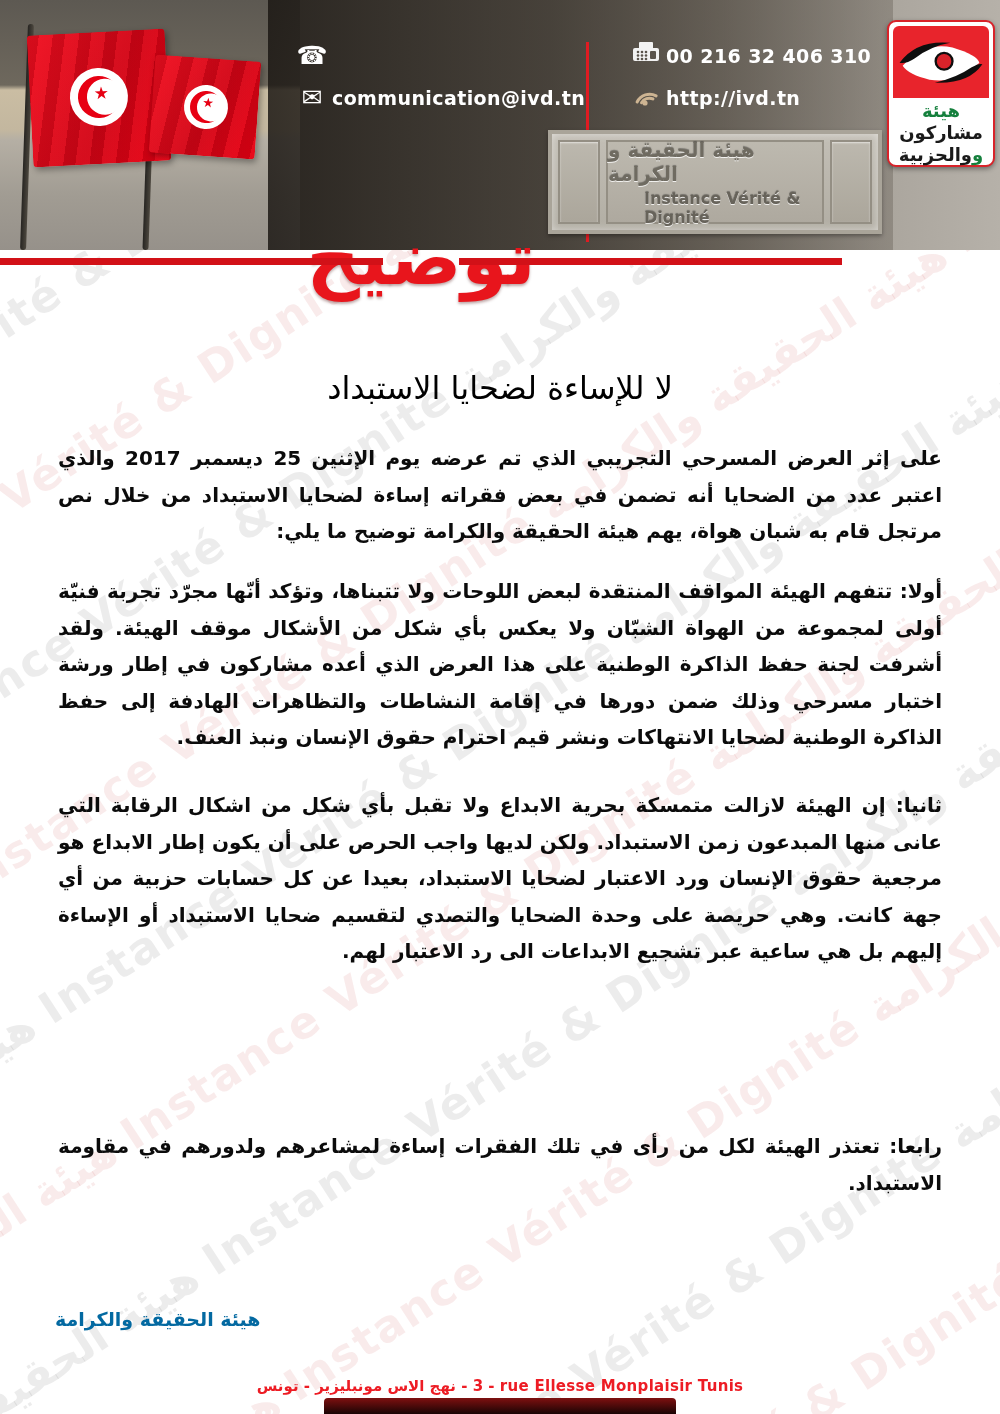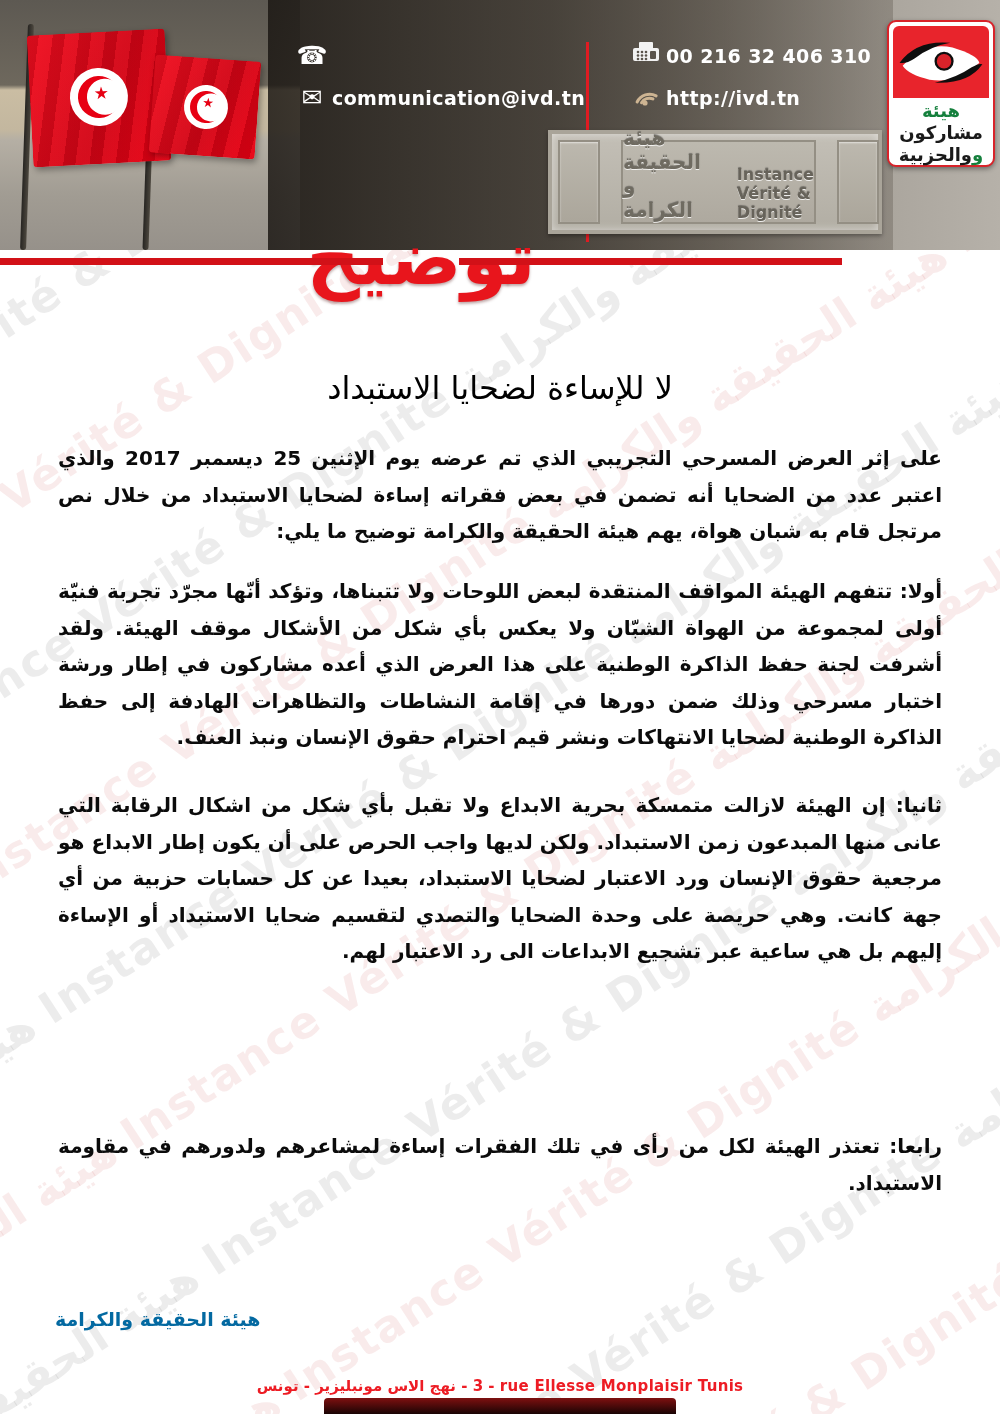--- a/index.html
+++ b/index.html
@@ -49,22 +49,22 @@
   .contact.right{left:626px;top:40px;}
   a.c-txt{color:#fff;text-decoration:none;}
   .vdiv{position:absolute;left:586px;top:42px;width:3px;height:200px;background:#e01b22;}
 
   .plaque{position:absolute;left:548px;top:130px;width:326px;height:96px;
     background:linear-gradient(180deg,#c3bfb6,#b2aea4);
     border:4px solid #a9a499;box-shadow:0 2px 4px rgba(0,0,0,.35), inset 0 0 8px rgba(255,255,255,.5);
     display:flex;align-items:stretch;}
   .pl-side{flex:0 0 38px;margin:6px;background:linear-gradient(180deg,#bcb8ae,#aba69b);
     border:2px solid #948f84;box-shadow:inset 0 1px 2px rgba(255,255,255,.6);}
-  .pl-center{flex:1;margin:6px 15px;border:2px solid #948f84;background:linear-gradient(180deg,#bdb9af,#aea99f);
-    display:flex;flex-direction:row;align-items:flex-end;justify-content:center;}
+  .pl-center{flex:1;margin:6px 0;border:2px solid #948f84;background:linear-gradient(180deg,#bdb9af,#aea99f);
+    display:flex;flex-direction:column;align-items:flex-start;justify-content:center;}
   .pl-ar{font-size:20px;font-weight:bold;color:#6f6b61;
     text-shadow:0 1px 0 rgba(255,255,255,.8),0 -1px 1px rgba(0,0,0,.35);}
   .pl-fr{font-size:16px;font-weight:bold;color:#67635a;margin-top:3px;
     text-shadow:0 1px 0 rgba(255,255,255,.8),0 -1px 1px rgba(0,0,0,.35);padding-left:36px;}
 
   .logo-card{position:absolute;left:887px;top:20px;width:108px;height:147px;background:#fff;
     border:2px solid #d8232a;border-radius:9px;box-shadow:0 2px 5px rgba(0,0,0,.4);box-sizing:border-box;}
   .logo-red{position:absolute;left:4px;top:4px;right:4px;height:72px;background:#e8242c;border-radius:6px 6px 0 0;
     display:flex;align-items:center;justify-content:center;}
   .logo-text{position:absolute;left:0;right:0;top:78px;text-align:center;line-height:22px;

